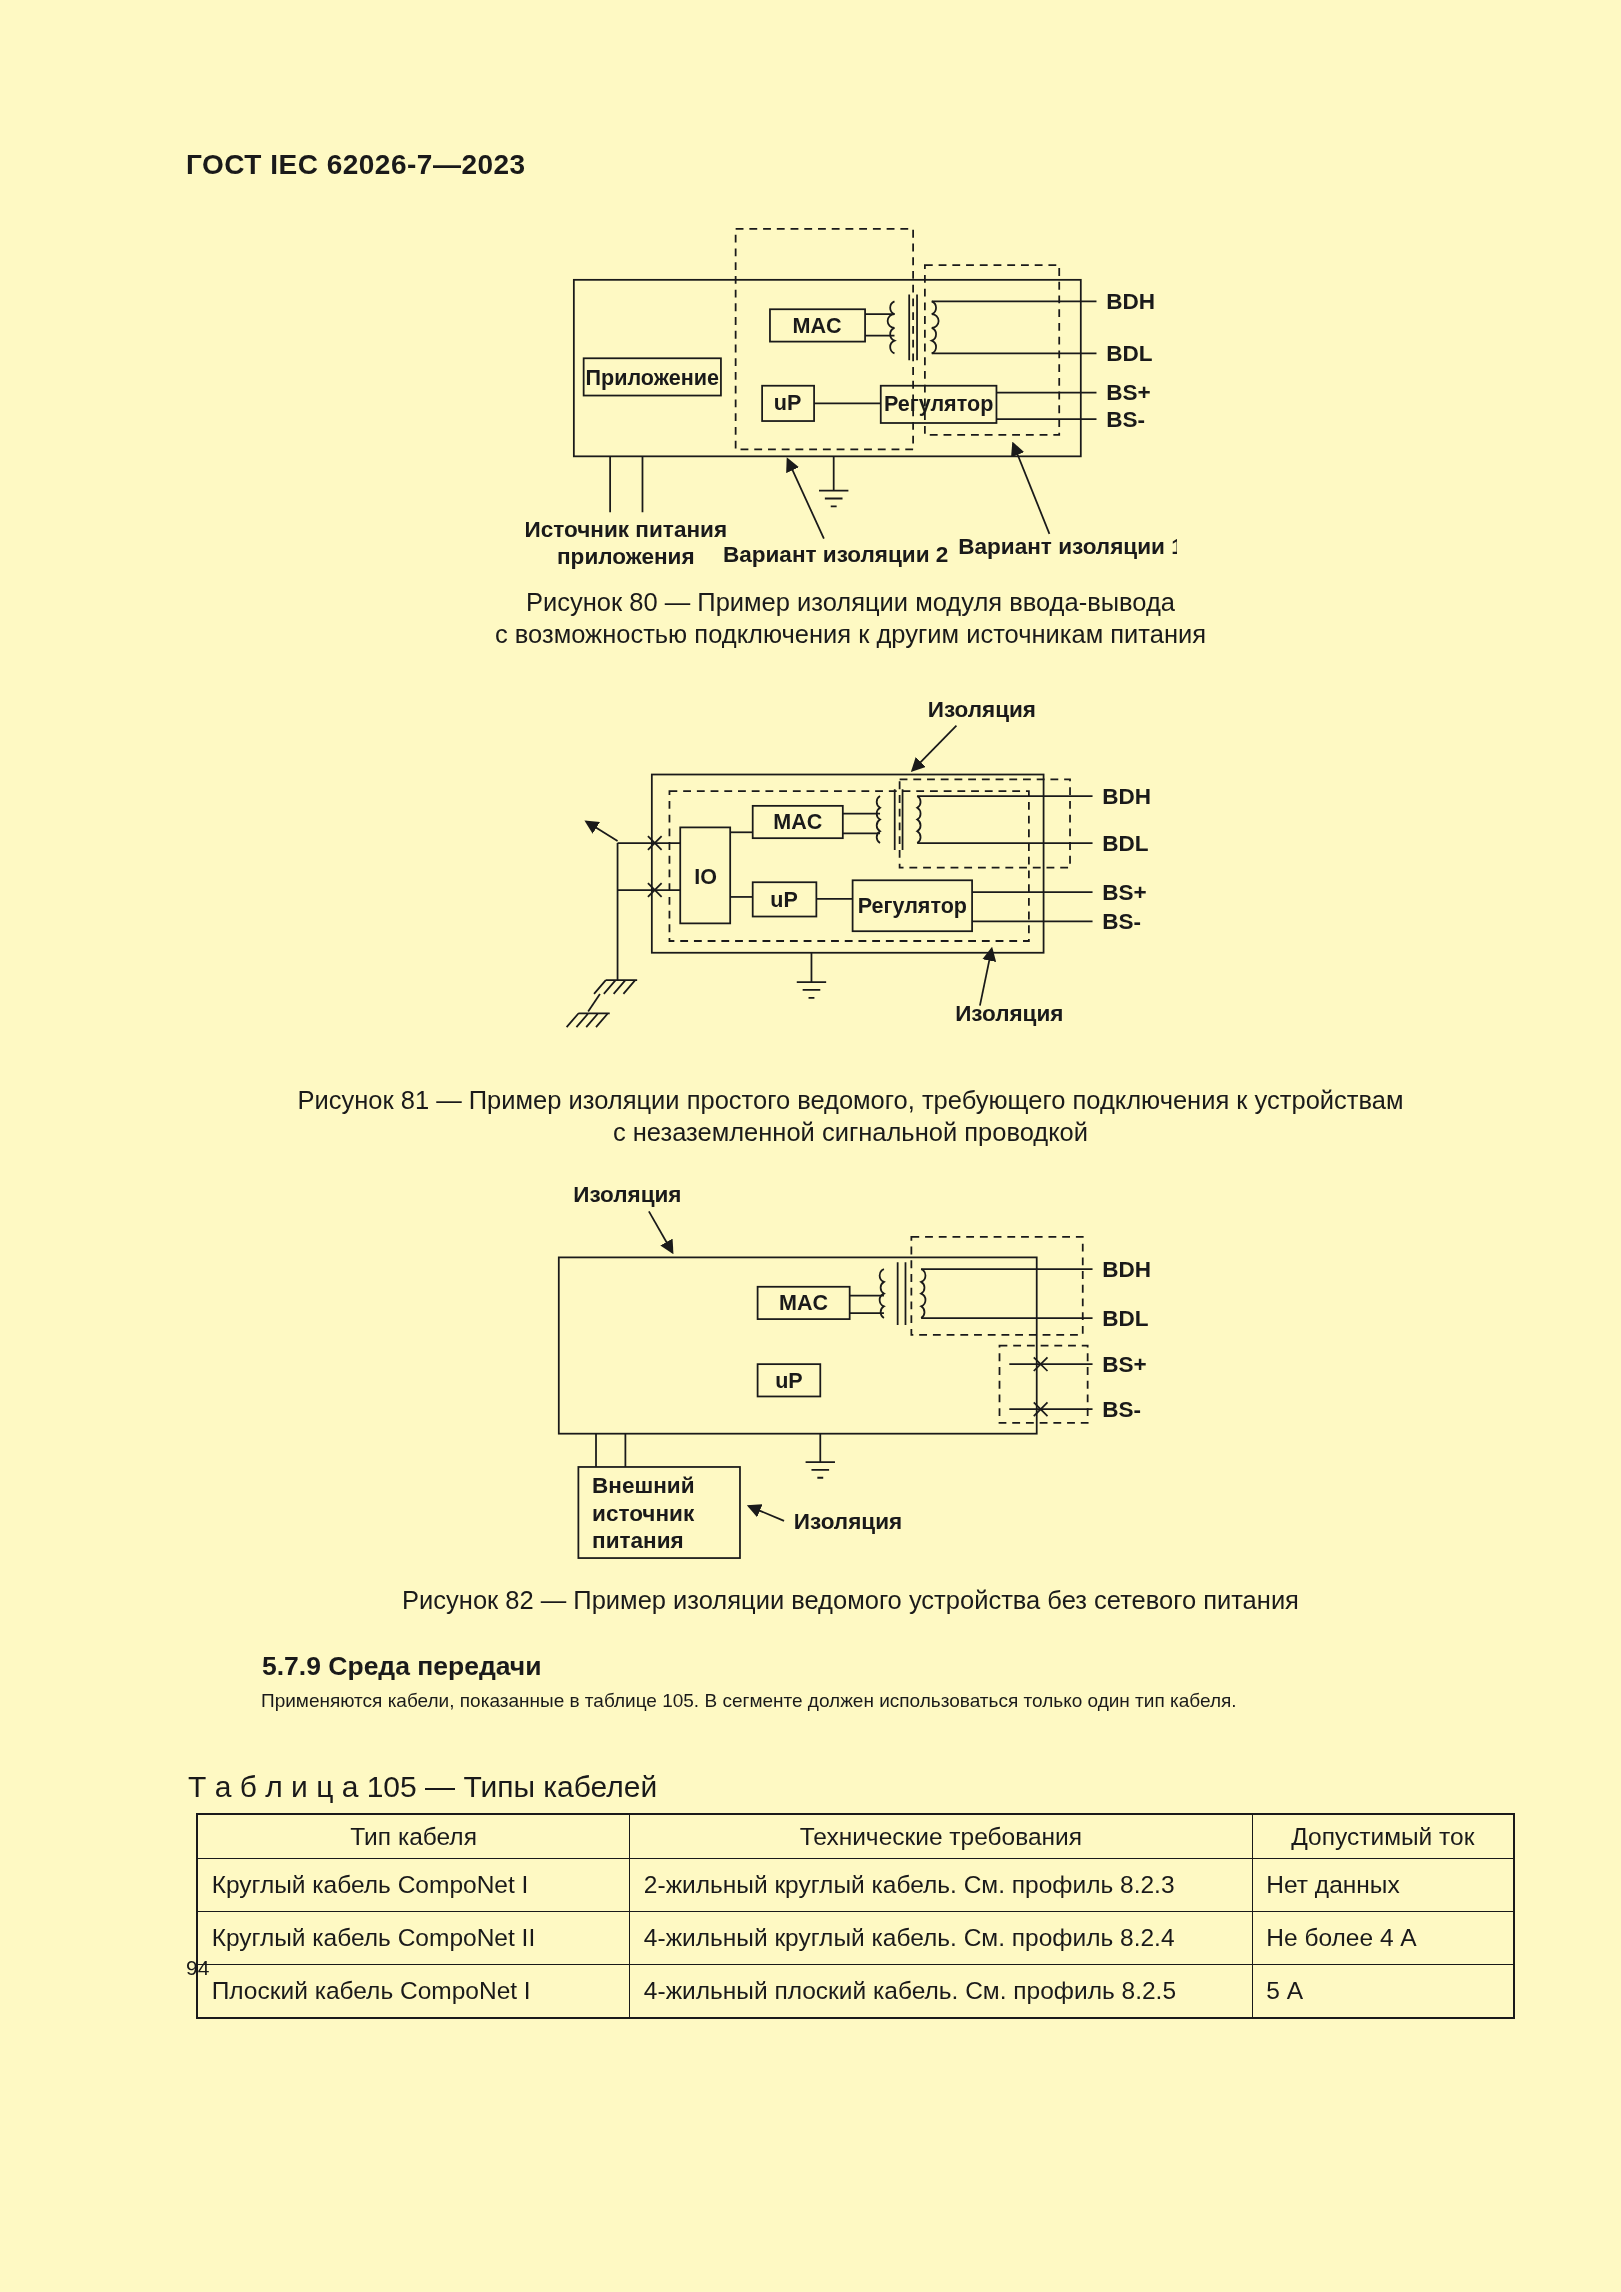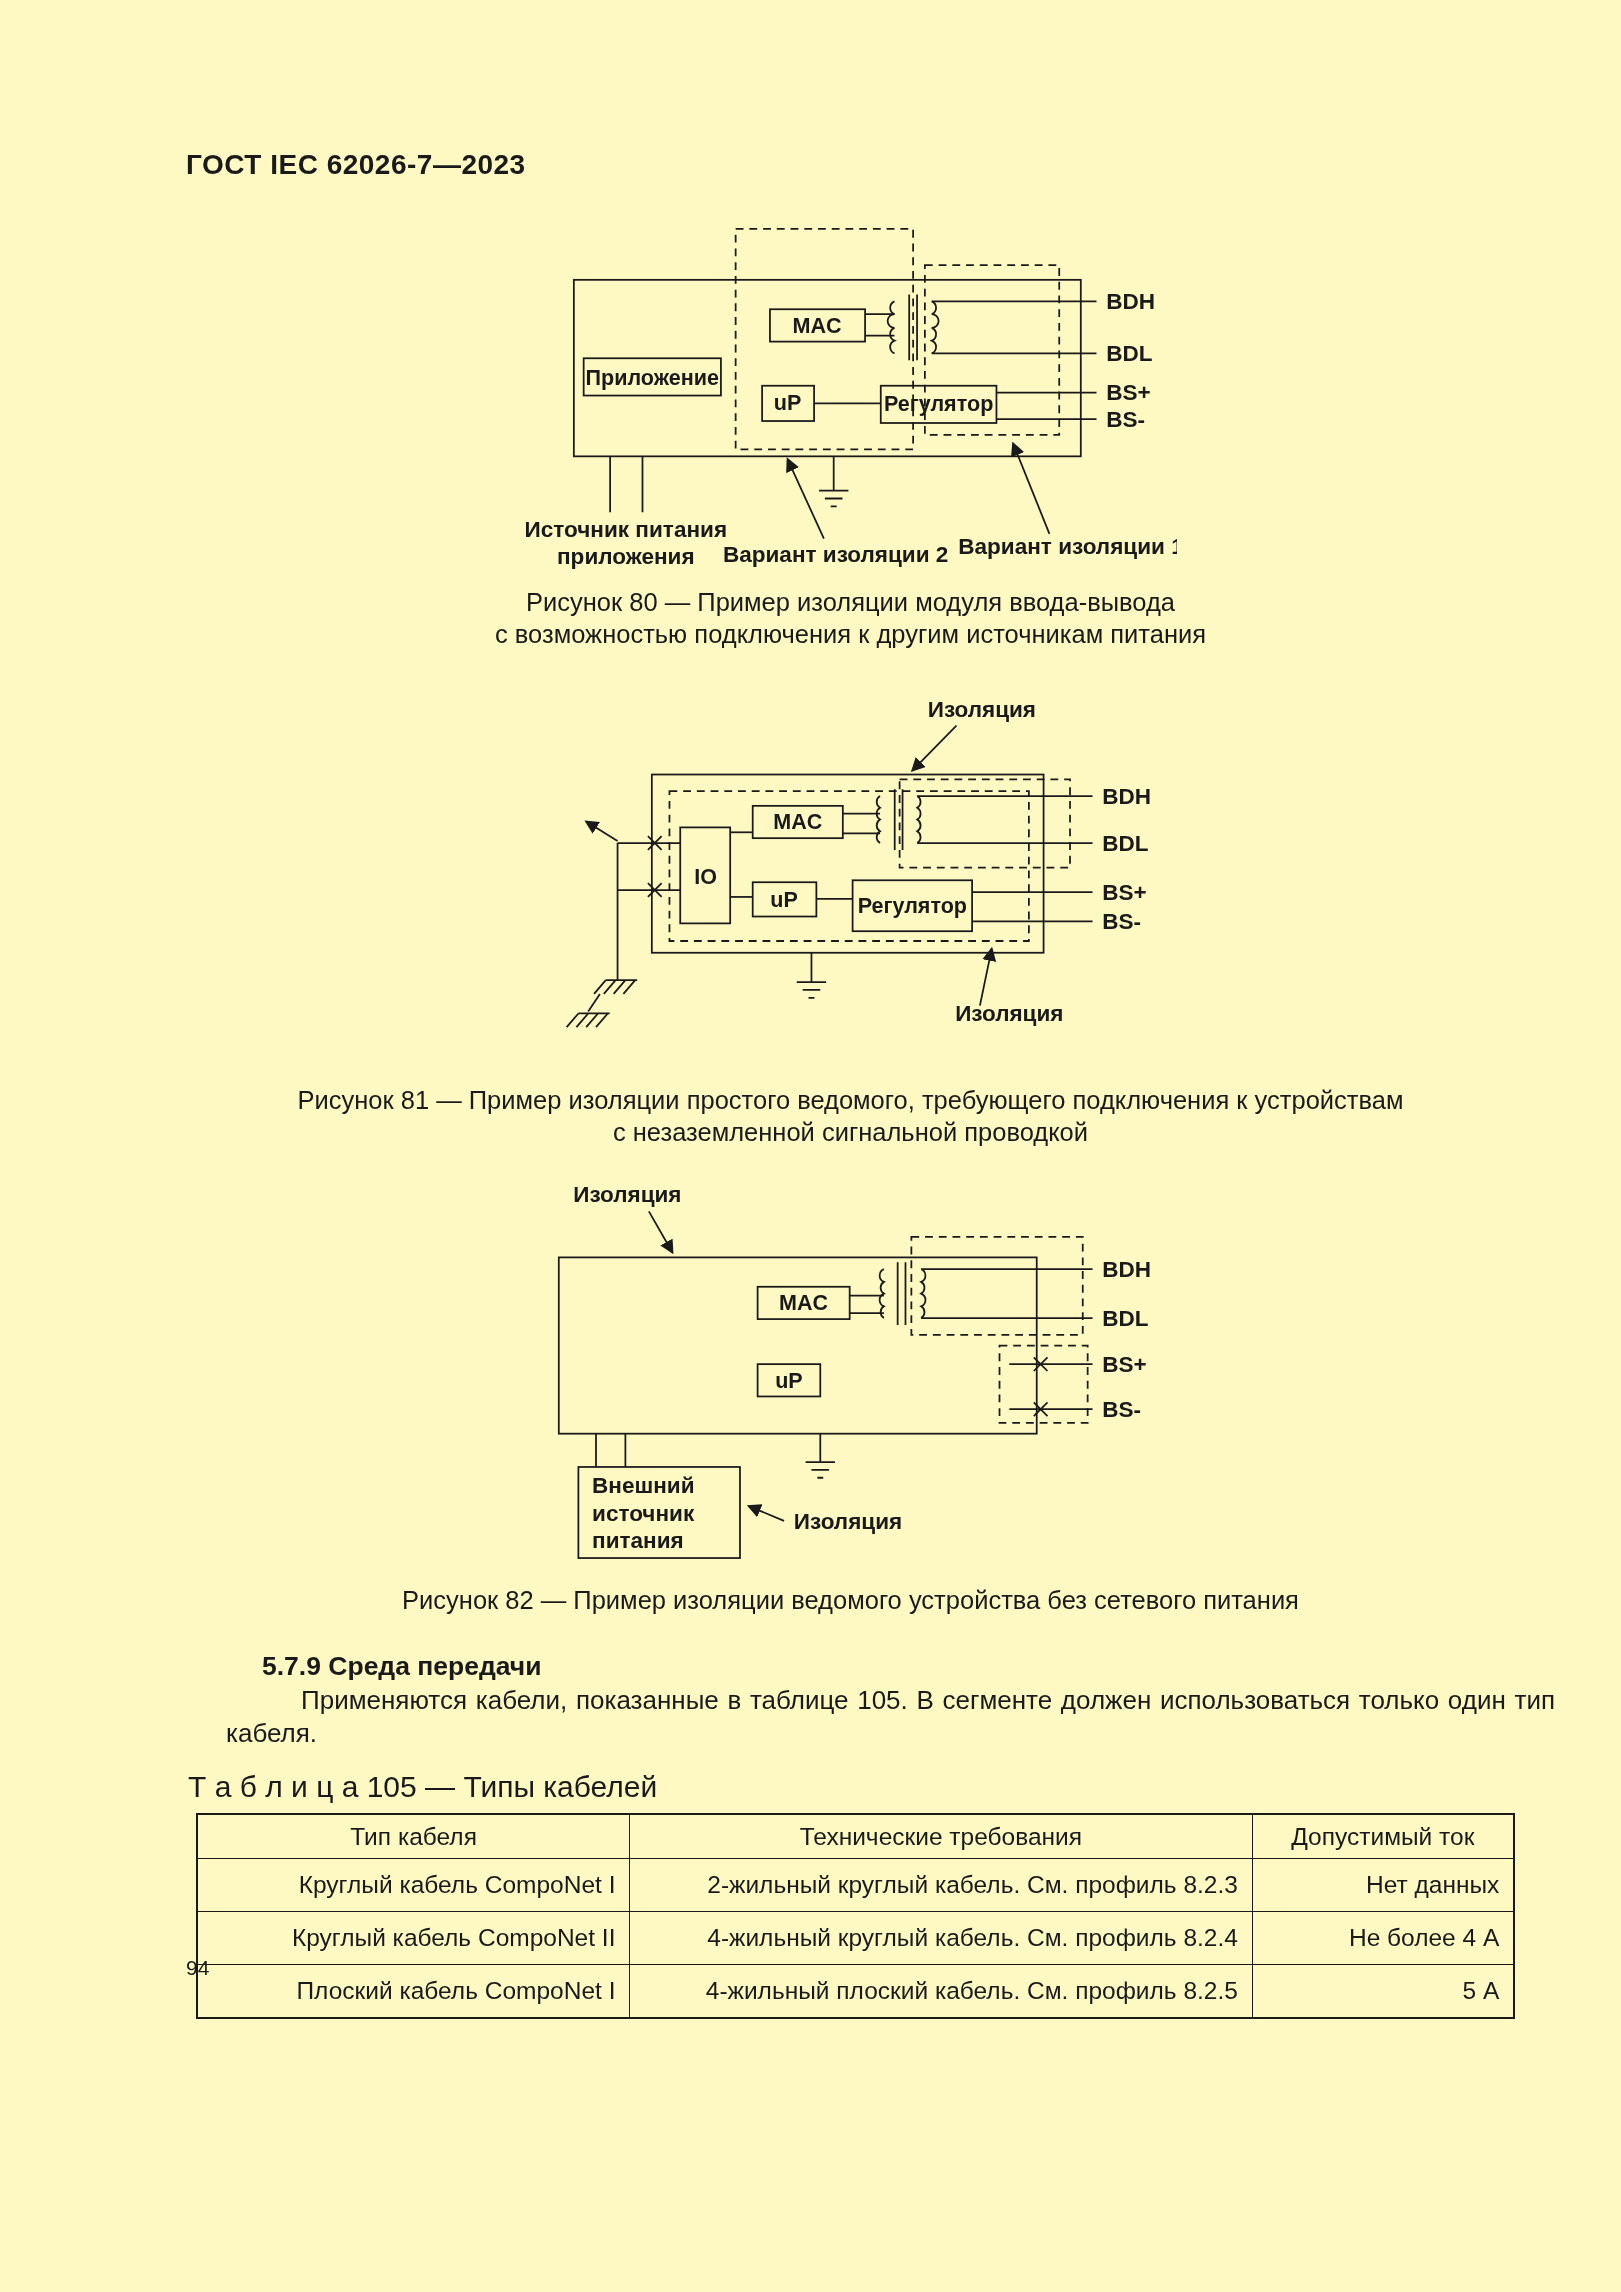--- a/index.html
+++ b/index.html
@@ -27,40 +27,40 @@
   .caption{
     position:absolute;left:186px;width:1329px;
     text-align:center;font-size:25.5px;line-height:32px;
   }
   .section-heading{
     position:absolute;left:262px;top:1651px;
     font-size:26.5px;font-weight:bold;
   }
   .body-par{
     position:absolute;left:186px;top:1684px;width:1329px;
-    font-size:26px;line-height:33px;text-indent:75px;text-align:justify;margin-left:40px;
+    font-size:19px;line-height:33px;text-indent:75px;text-align:justify;
   }
   .table-caption{
     position:absolute;left:188px;top:1770px;font-size:30px;
   }
   .cable-table{
     position:absolute;left:196px;top:1813px;width:1319px;
     border-collapse:collapse;
     border:2.4px solid #1a1a1a;
     font-size:24.5px;
     padding-left:7px;
   }
   .cable-table th{
     border:1.6px solid #1a1a1a;
     font-weight:normal;text-align:center;vertical-align:middle;
     height:43px;padding:0 9.8px;
   }
   .cable-table td{
     border:1.6px solid #1a1a1a;
-    text-align:right;vertical-align:middle;
+    text-align:left;vertical-align:middle;
     height:52px;padding:0 13.7px;
   }
   .page-number{
     position:absolute;left:186px;top:1956px;font-size:21px;
   }
 </style>
 </head>
 <body>
 
 <div class="page">

